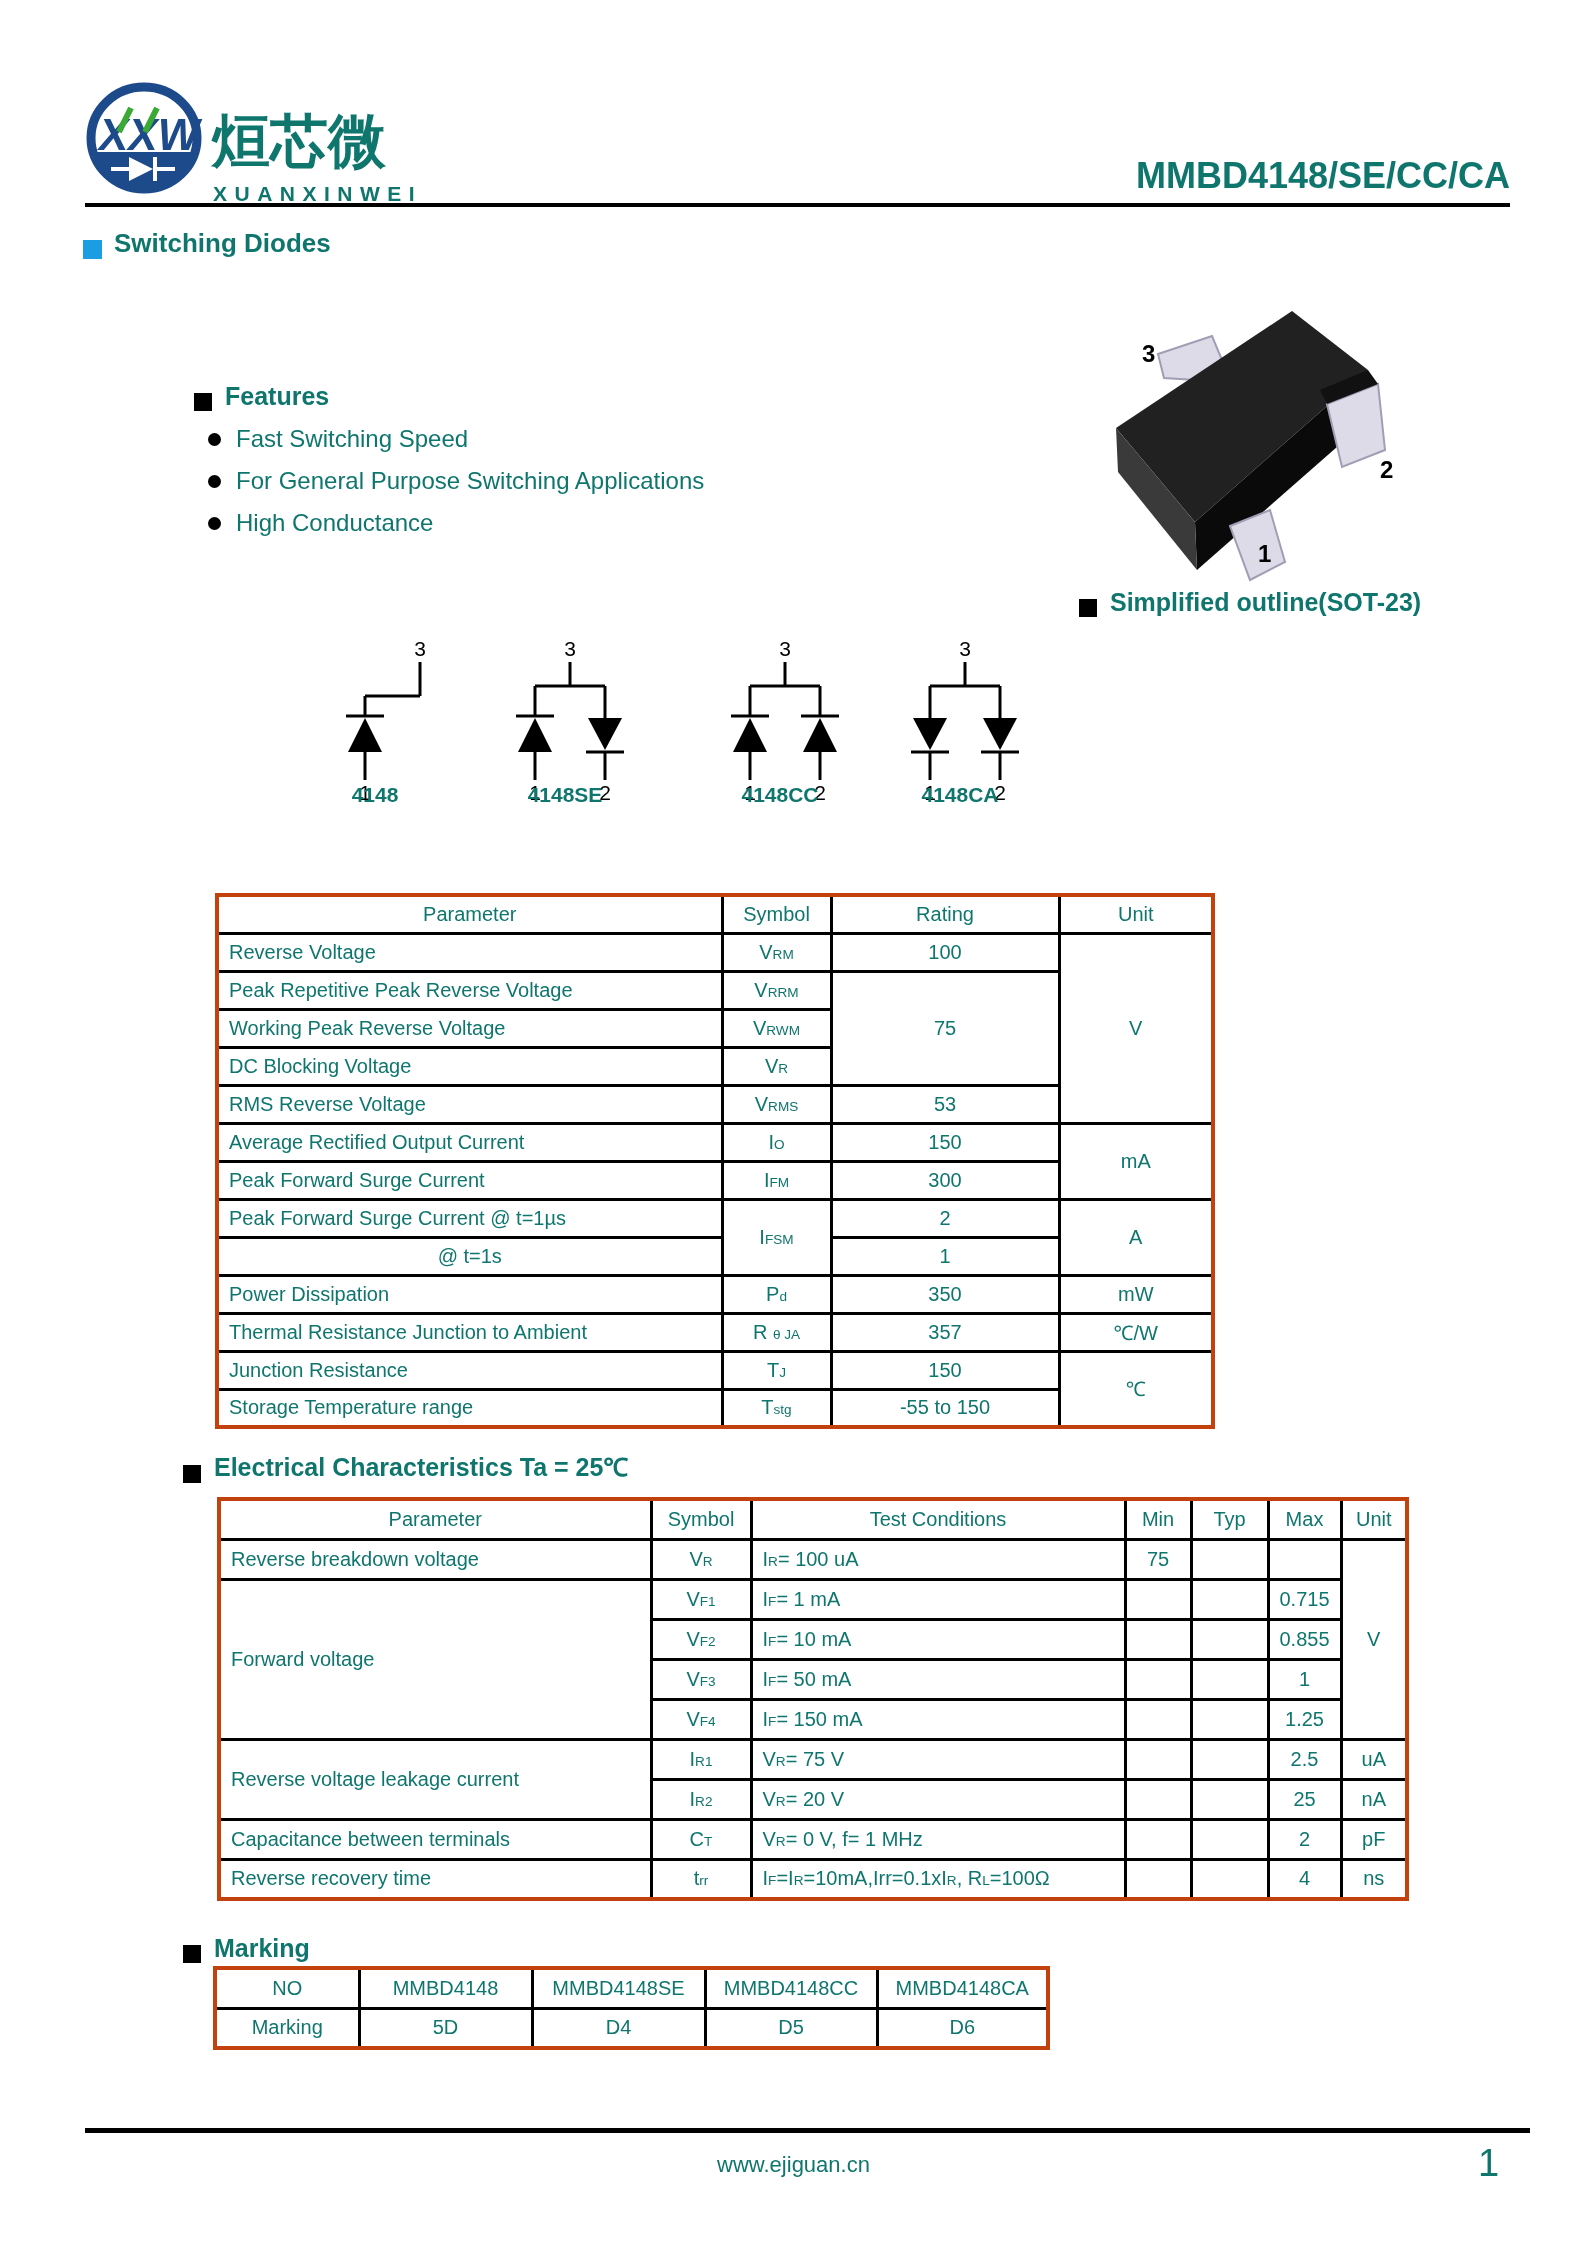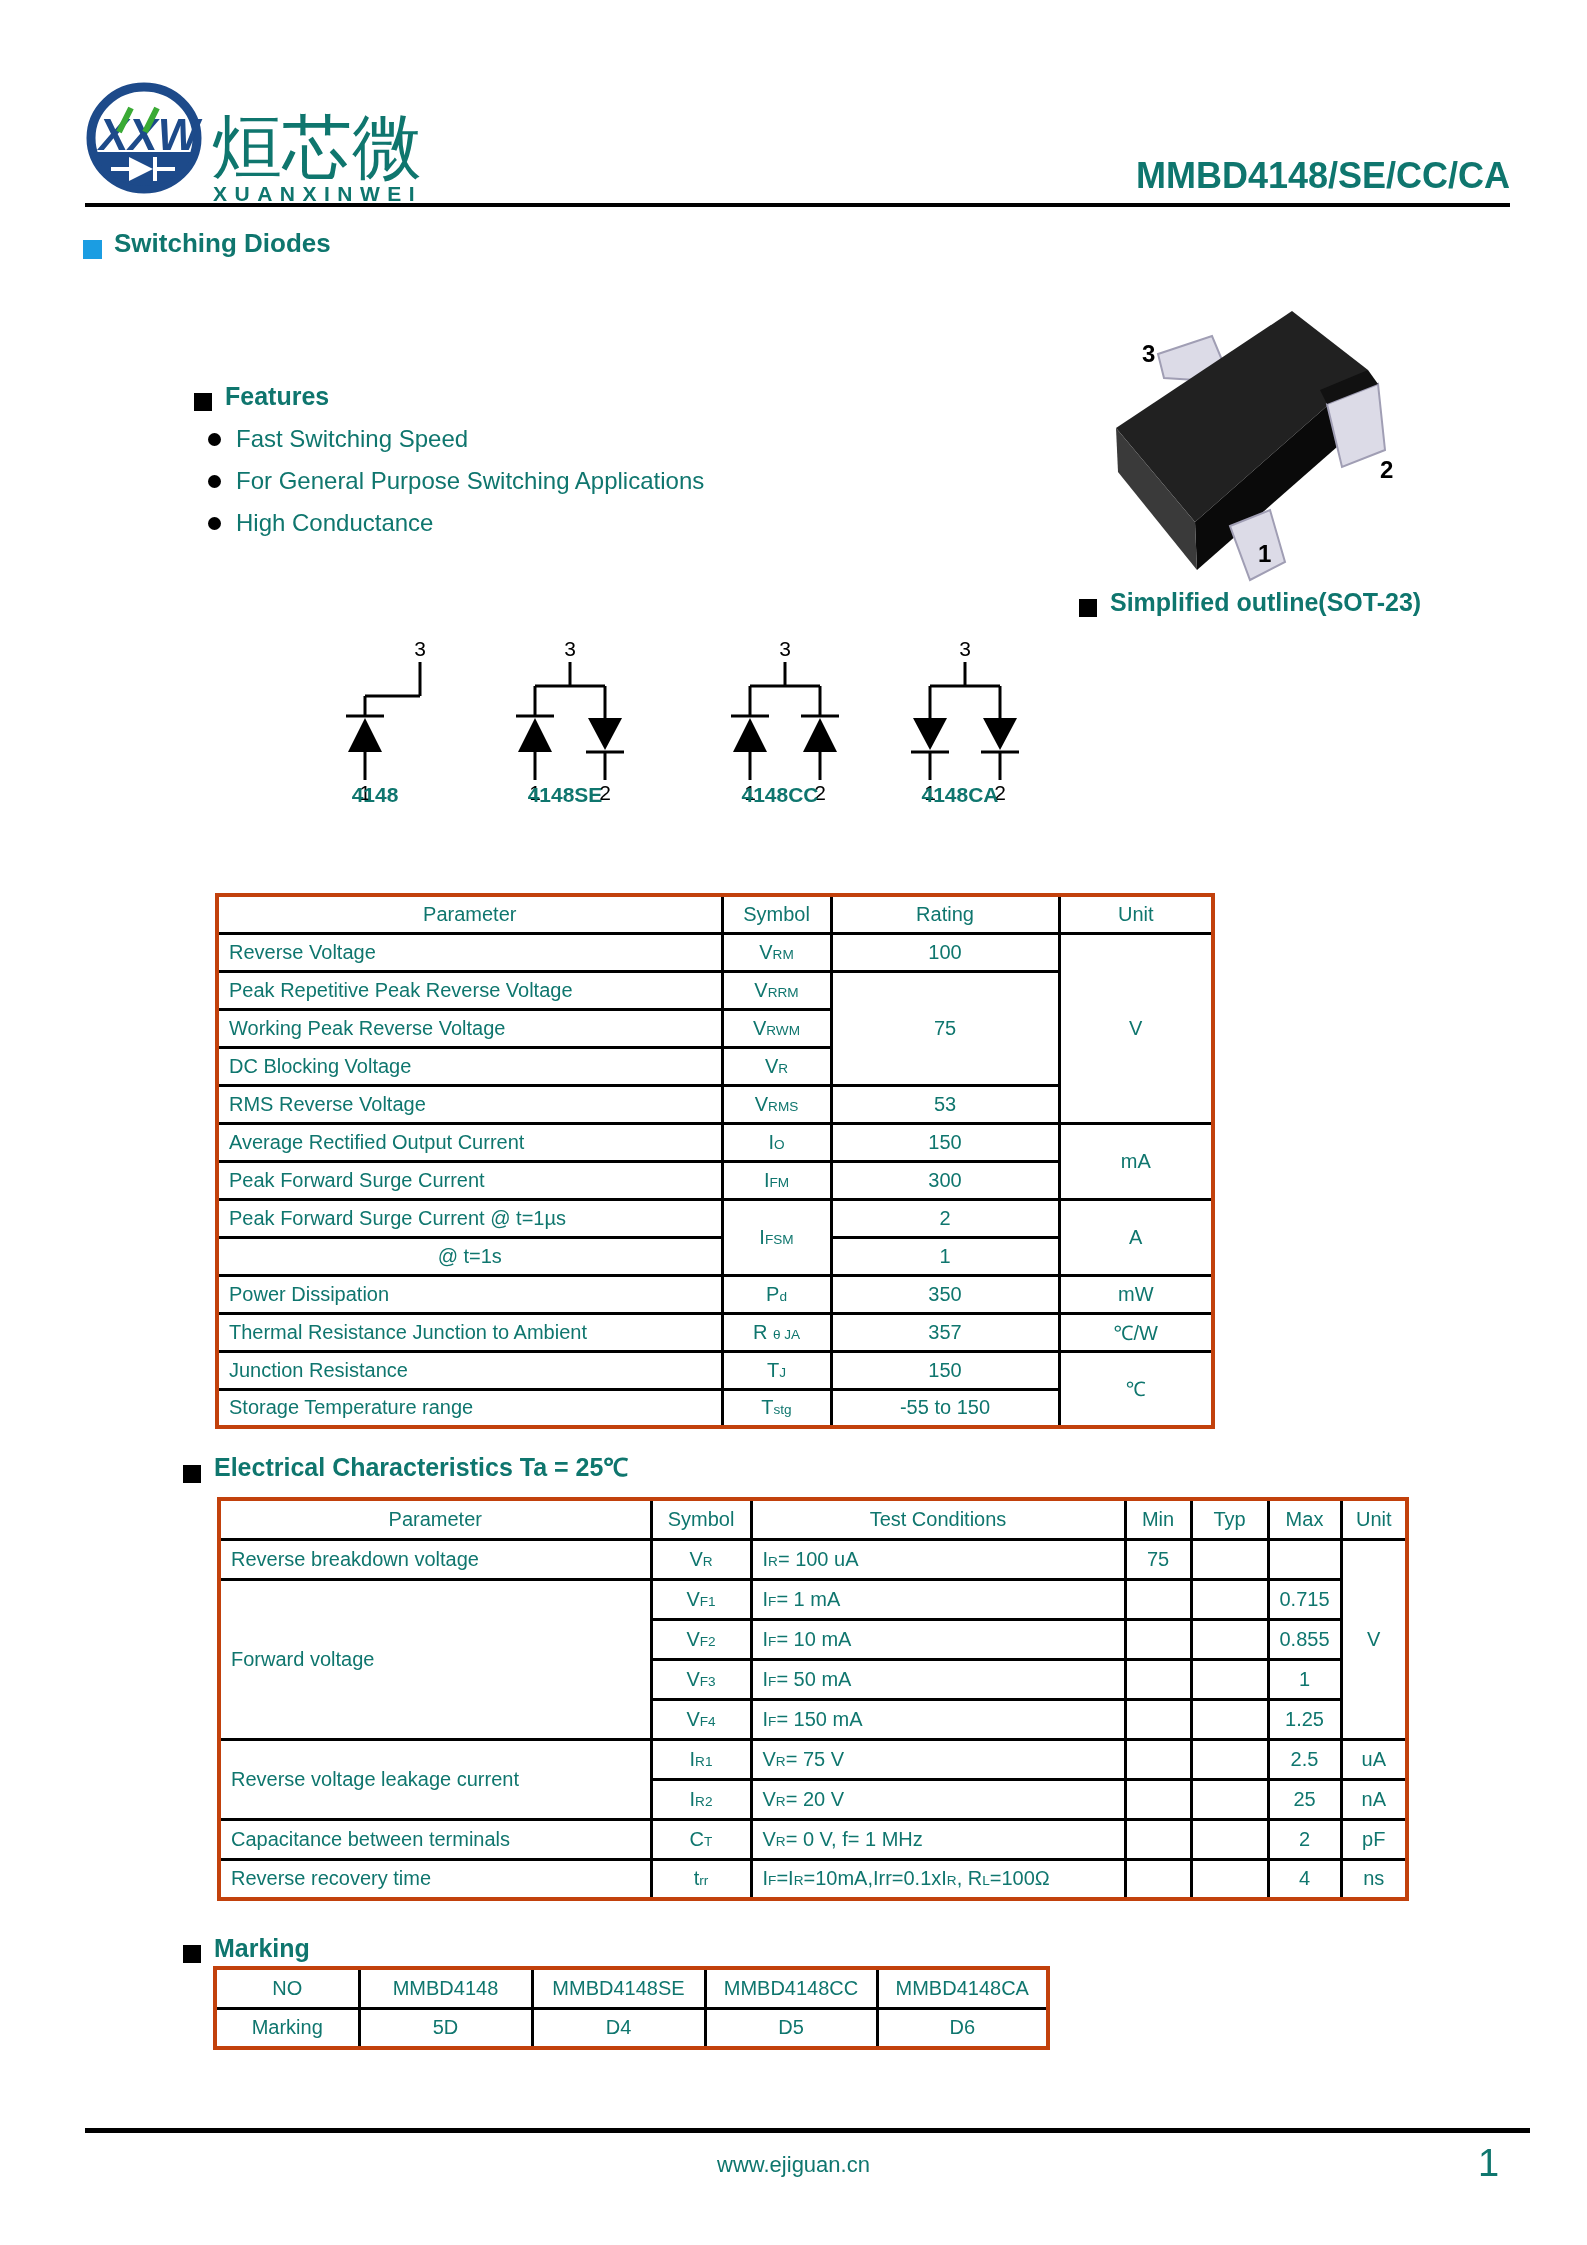--- a/index.html
+++ b/index.html
@@ -6,21 +6,21 @@
   html,body{background:#ffffff}
   #page{position:relative;width:1587px;height:2245px;background:#fff;
         font-family:"Liberation Sans",sans-serif;color:#0f766e;overflow:hidden}
   .abs{position:absolute}
 
   
   .doc-title{font-size:36px;font-weight:bold;text-align:right;letter-spacing:0}
   .hrule{background:#000}
 
   
-  .logo-cn{font-size:70px;font-weight:normal;line-height:1}
+  .logo-cn{font-size:58px;font-weight:bold;line-height:1}
   .logo-en{font-size:21px;font-weight:600;letter-spacing:7.5px}
 
   
   .sec{display:flex;align-items:flex-end;font-weight:bold}
   .sec .sq{display:inline-block;width:18px;height:18px;background:#000;margin-right:13px;flex:0 0 auto}
   .sec.big{font-size:26px}
   .sec .csq{display:inline-block;width:19px;height:19px;background:#1b9de2;margin-right:12px;flex:0 0 auto}
   .sec-h{font-size:25px}
 
   

